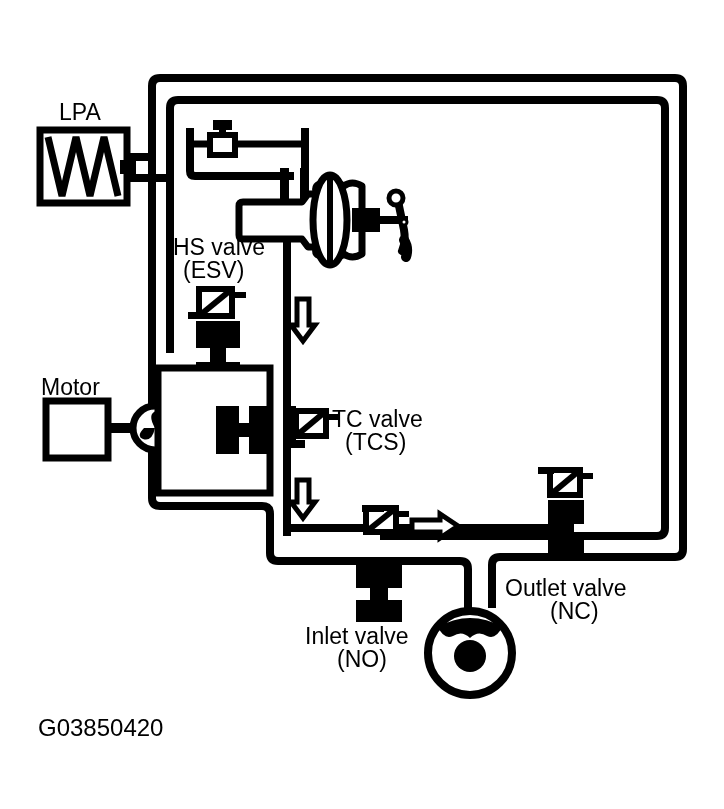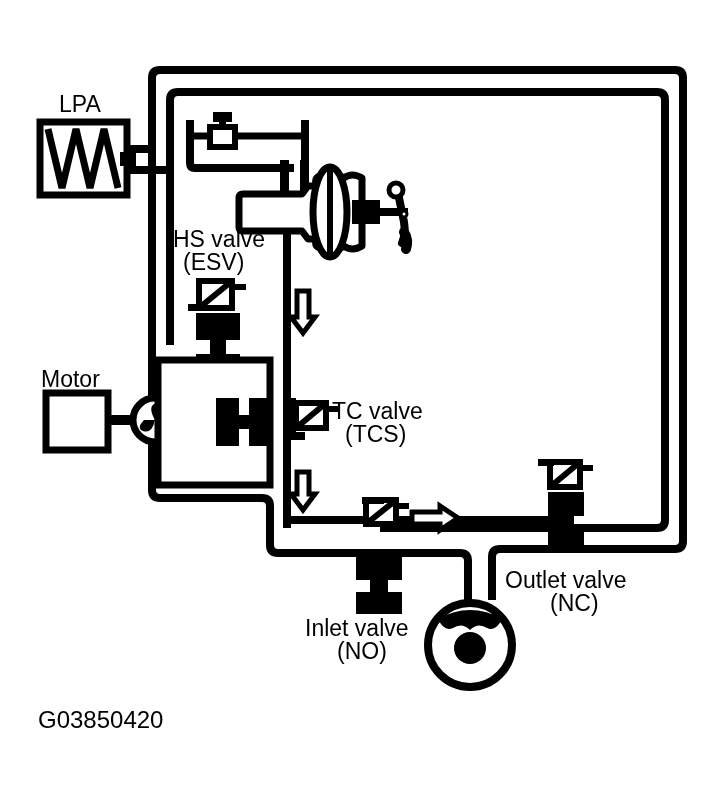--- a/index.html
+++ b/index.html
@@ -10,21 +10,21 @@
   body {
     width: 724px;
     height: 809px;
     font-family: "Liberation Sans", sans-serif;
     position: relative;
     overflow: hidden;
   }
   #diagram-root {
     position: absolute;
     left: 0;
-    top: 0;
+    top: 8px;
     width: 724px;
     height: 678px;
   }
   svg#schematic {
     display: block;
     width: 724px;
     height: 809px;
   }
   .lbl {
     font-family: "Liberation Sans", sans-serif;

